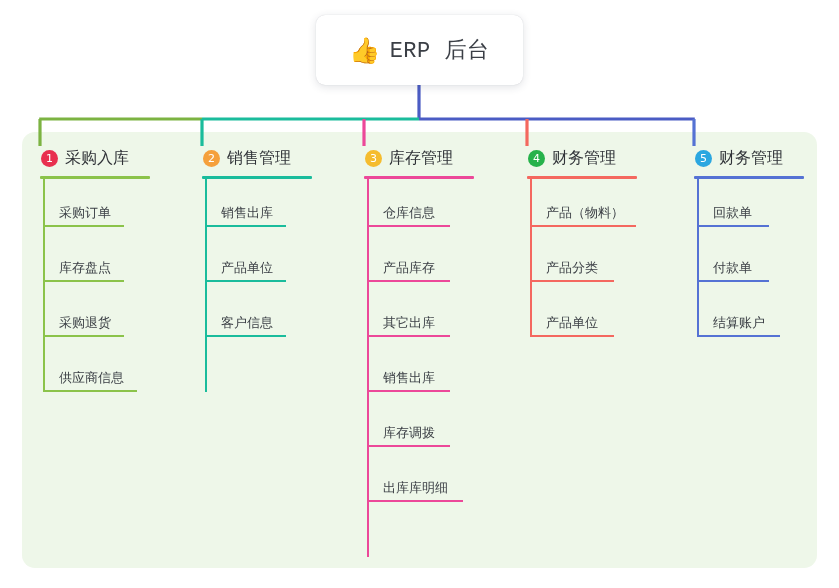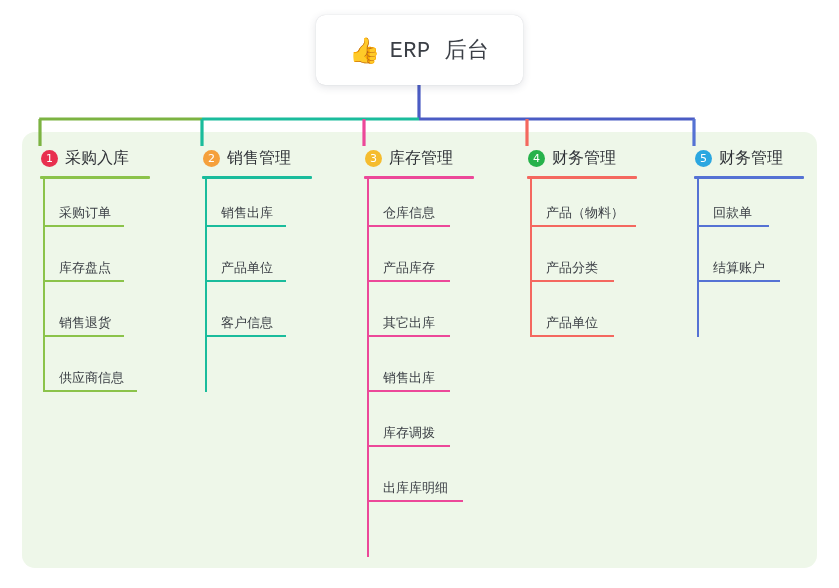--- a/index.html
+++ b/index.html
@@ -179,21 +179,21 @@
           <div class="spine" style="background: rgb(139, 195, 74); height: 213px;"></div>
           <div class="leaf">
             <span class="leaf-label">采购订单</span>
             <div class="leaf-rule" style="width: 80px; background: rgb(139, 195, 74);"></div>
           </div>
           <div class="leaf">
             <span class="leaf-label">库存盘点</span>
             <div class="leaf-rule" style="width: 80px; background: rgb(139, 195, 74);"></div>
           </div>
           <div class="leaf">
-            <span class="leaf-label">销售退货</span>
+            <span class="leaf-label">采购退货</span>
             <div class="leaf-rule" style="width: 80px; background: rgb(139, 195, 74);"></div>
           </div>
           <div class="leaf">
             <span class="leaf-label">供应商信息</span>
             <div class="leaf-rule" style="width: 93px; background: rgb(139, 195, 74);"></div>
           </div>
         </div>
       </div>
       <div class="column" style="left: 190px;">
         <div class="col-head">
@@ -279,20 +279,24 @@
           <span class="head-label">财务管理</span>
         </div>
         <div class="head-rule" style="width: 110px; background: rgb(85, 114, 212);"></div>
         <div class="leaves">
           <div class="spine" style="background: rgb(85, 114, 212); height: 158px;"></div>
           <div class="leaf">
             <span class="leaf-label">回款单</span>
             <div class="leaf-rule" style="width: 71px; background: rgb(85, 114, 212);"></div>
           </div>
           <div class="leaf">
+            <span class="leaf-label">付款单</span>
+            <div class="leaf-rule" style="width: 71px; background: rgb(85, 114, 212);"></div>
+          </div>
+          <div class="leaf">
             <span class="leaf-label">结算账户</span>
             <div class="leaf-rule" style="width: 82px; background: rgb(85, 114, 212);"></div>
           </div>
         </div>
       </div>
     </div>
 
 </div>
 
 </body></html>

